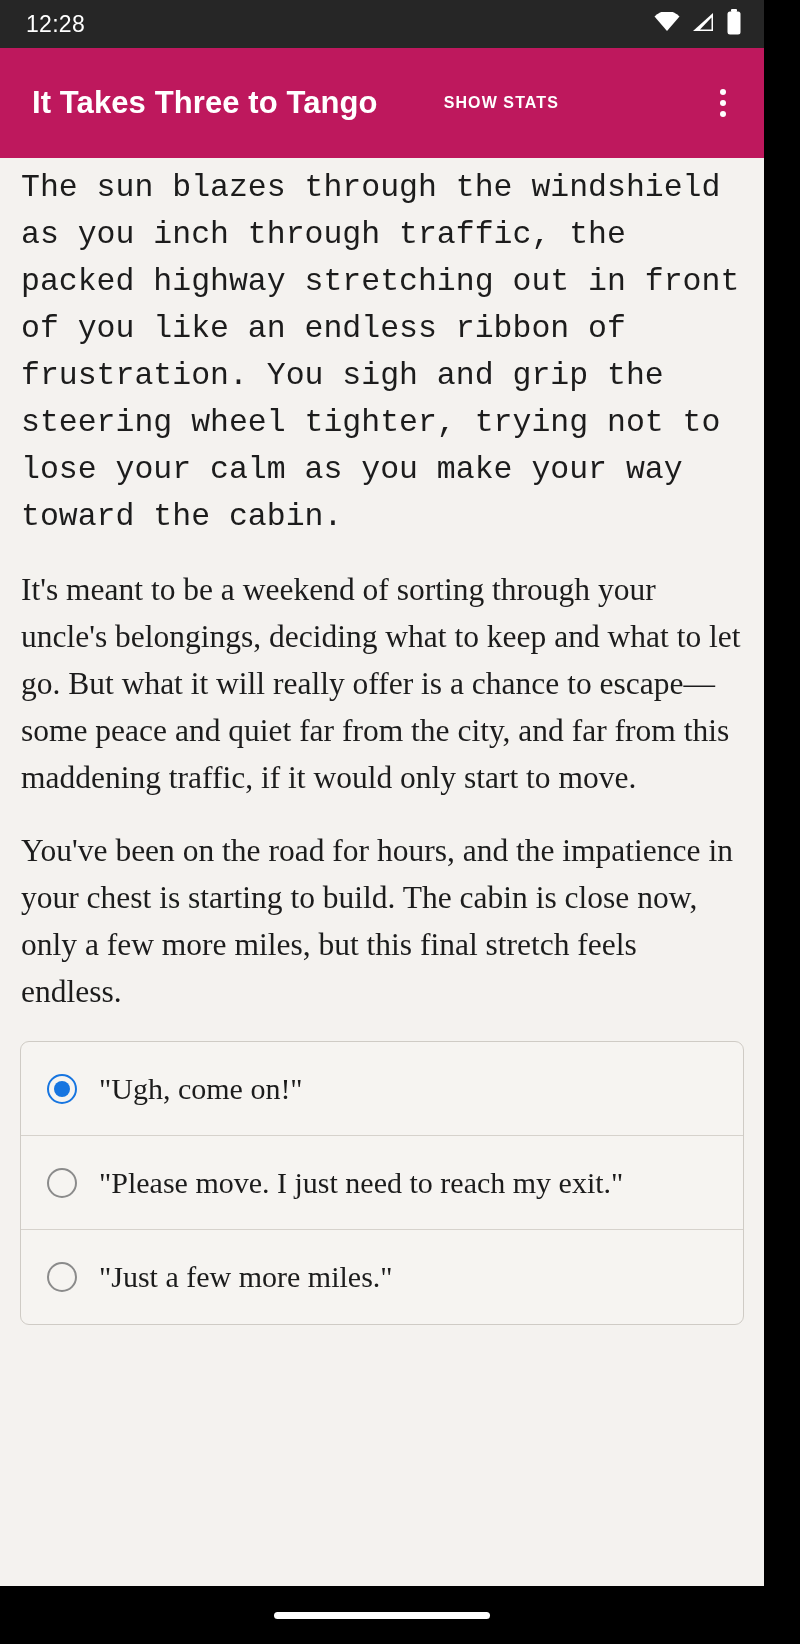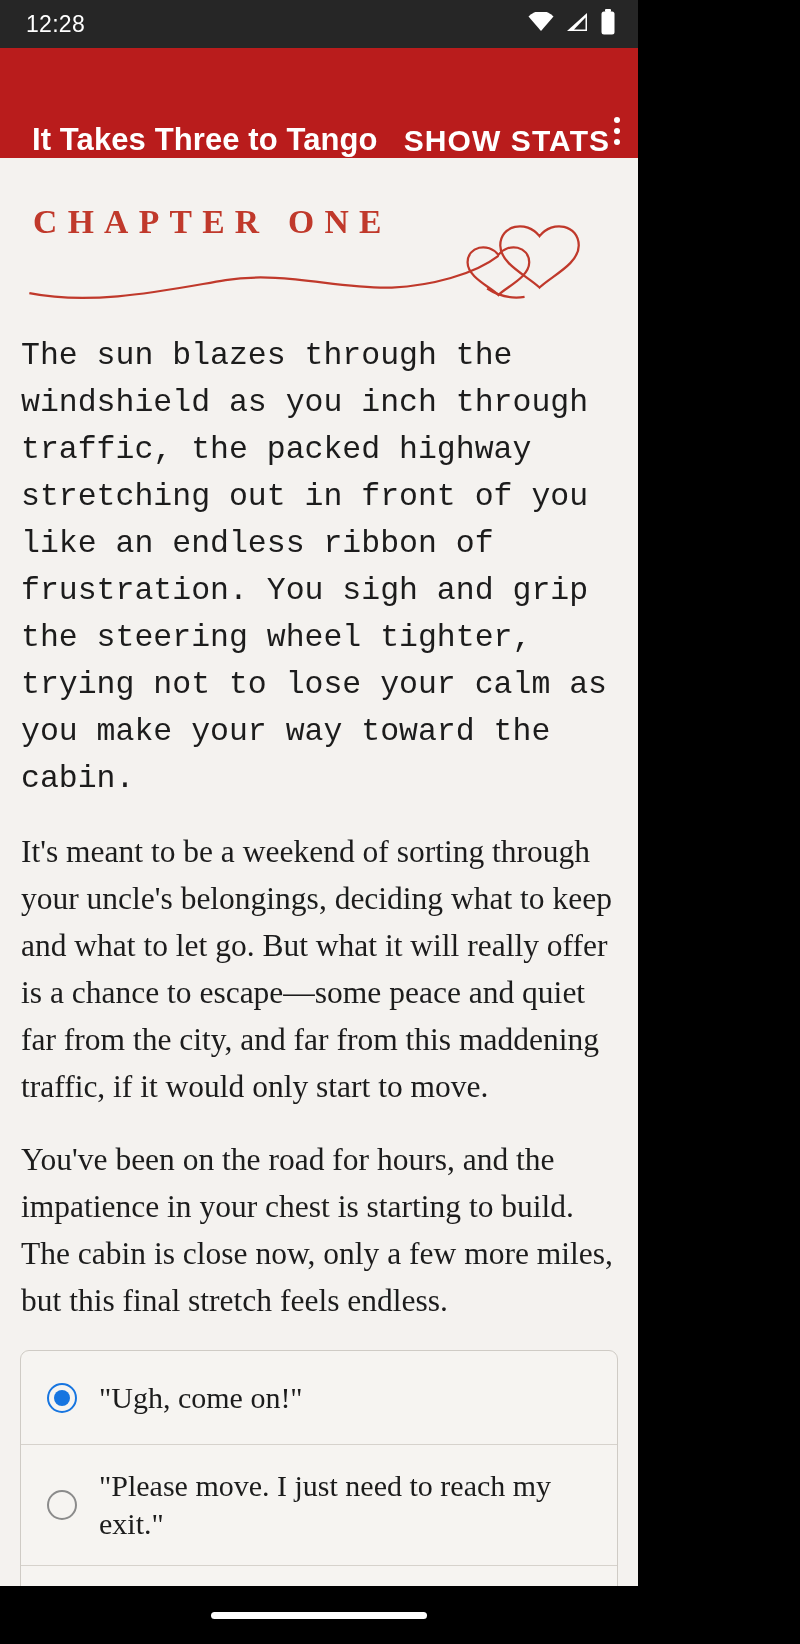--- a/index.html
+++ b/index.html
@@ -5,21 +5,21 @@
   * { box-sizing: border-box; margin: 0; padding: 0; }
   html, body {
     width: 800px;
     height: 1644px;
     background: #000;
     font-family: "Liberation Sans", sans-serif;
     overflow: hidden;
   }
   .device {
     position: relative;
-    width: 638px;
+    width: 764px;
     height: 1644px;
     background: #f4f2ef;
     display: flex;
     flex-direction: column;
   }
 
   
   .status-bar {
     height: 48px;
     background: #262626;
@@ -40,36 +40,37 @@
     align-items: center;
     gap: 11px;
   }
   .wifi-ico { display:block; }
   .sig-ico { display:block; }
   .bat-ico { display:block; }
 
   
   .app-bar {
     flex: 0 0 110px;
-    background: #b91c1c;
-    display: flex;
-    align-items: flex-end;
+    background: #be185d;
+    display: flex;
+    align-items: center;
     padding: 0 14px 0 32px;
     color: #ffffff;
+    gap: 40px;
   }
   .app-title {
     font-size: 31px;
     font-weight: bold;
     letter-spacing: 0.1px;
     white-space: nowrap;
     flex: 0 0 auto;
     margin-right: 26px;
   }
   .show-stats {
-    font-size: 30px;
+    font-size: 16px;
     font-weight: bold;
     letter-spacing: 1.1px;
     color: #ffffff;
     background: none;
     border: none;
     cursor: pointer;
     font-family: "Liberation Sans", sans-serif;
     white-space: nowrap;
   }
   .overflow-btn {
@@ -212,32 +213,20 @@
     <button class="show-stats">SHOW STATS</button>
     <button class="overflow-btn">
       <i></i>
         <i></i>
         <i></i>
     </button>
   </div>
 
   <div class="content">
 
-    <div class="chapter-art">
-      <svg width="640" height="130" viewBox="0 0 640 130">
-        <text x="14" y="44" font-family="Liberation Serif, serif" font-size="36" letter-spacing="11" font-weight="bold" fill="#c0392b">CHAPTER ONE</text>
-
-        <g fill="none" stroke="#c0392b" stroke-width="2.4">
-          <path d="M556 47 c-14 -18 -42 -12 -42 10 c0 20 30 33 42 45 c12 -12 42 -25 42 -45 c0 -22 -28 -28 -42 -10 z"></path>
-          <path d="M512 67 c-11 -14 -33 -9 -33 8 c0 16 24 26 33 35 c9 -9 33 -19 33 -35 c0 -17 -22 -22 -33 -8 z"></path>
-          <path d="M10 108 c70 14 150 -4 210 -14 c62 -10 120 10 178 8 c42 -2 88 -14 114 -34"></path>
-          <path d="M500 103 c12 8 26 11 40 9"></path>
-        </g>
-      </svg>
-    </div>
 
     <p class="story-p">The sun blazes through the windshield as you inch through traffic, the packed highway stretching out in front of you like an endless ribbon of frustration. You sigh and grip the steering wheel tighter, trying not to lose your calm as you make your way toward the cabin.</p>
     <p class="story-p">It's meant to be a weekend of sorting through your uncle's belongings, deciding what to keep and what to let go. But what it will really offer is a chance to escape—some peace and quiet far from the city, and far from this maddening traffic, if it would only start to move.</p>
     <p class="story-p">You've been on the road for hours, and the impatience in your chest is starting to build. The cabin is close now, only a few more miles, but this final stretch feels endless.</p>
 
     <div class="choice-list">
       <div class="choice">
         <span class="radio selected"></span>
         <span class="choice-label">"Ugh, come on!"</span>
       </div>

